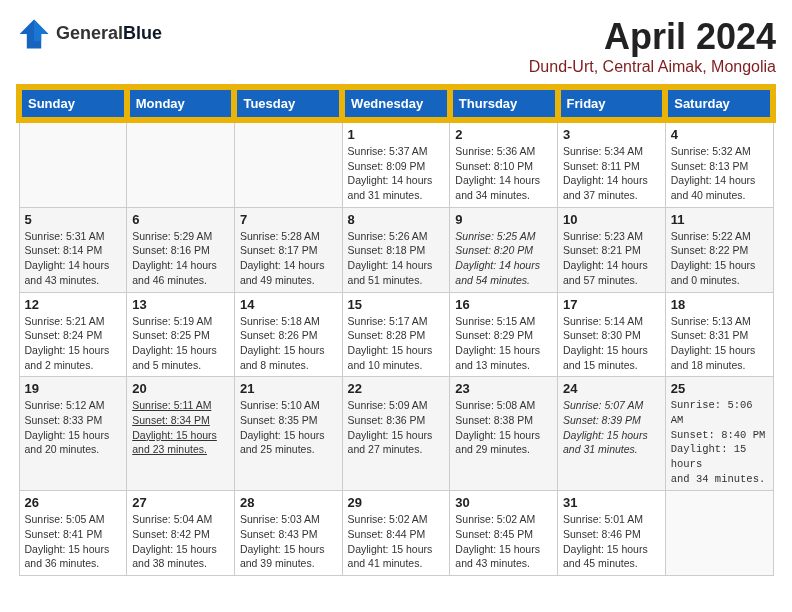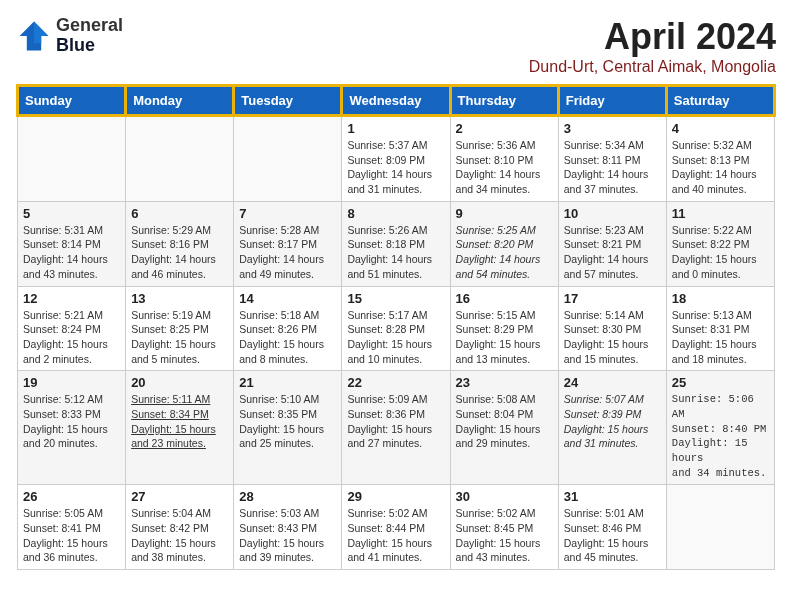--- a/index.html
+++ b/index.html
@@ -16,21 +16,21 @@
       align-items: flex-start;
       margin-bottom: 8px;
     }
     .logo {
       display: flex;
       align-items: center;
       gap: 4px;
     }
     .logo-text {
       display: flex;
-      flex-direction: column;
+      flex-direction: row;
       line-height: 1.1;
     }
     .logo-general {
       font-size: 18px;
       font-weight: bold;
       color: #333;
     }
     .logo-blue {
       font-size: 18px;
       font-weight: bold;
@@ -55,21 +55,21 @@
     table {
       width: 100%;
       border-collapse: collapse;
     }
     thead tr th {
       background-color: #1565c0;
       color: #fff;
       text-align: left;
       padding: 6px 6px;
       font-size: 13px;
-      border: 3px solid #eab308;
+      border: 6px solid #eab308;
     }
     tbody tr td {
       border: 1px solid #ccc;
       vertical-align: top;
       padding: 4px 5px;
       font-size: 11px;
       color: #333;
       width: calc(100% / 7);
       min-height: 80px;
       background: #fff;
@@ -286,21 +286,21 @@
         <td>
           <span class="day-number">22</span>
           <div class="day-info" style="white-space: pre-line;">Sunrise: 5:09 AM
 Sunset: 8:36 PM
 Daylight: 15 hours
 and 27 minutes.</div>
         </td>
         <td>
           <span class="day-number">23</span>
           <div class="day-info" style="white-space: pre-line;">Sunrise: 5:08 AM
-Sunset: 8:04 PM
+Sunset: 8:38 PM
 Daylight: 15 hours
 and 29 minutes.</div>
         </td>
         <td>
           <span class="day-number">24</span>
           <div class="day-info" style="white-space: pre-line; font-style: italic;">Sunrise: 5:07 AM
 Sunset: 8:39 PM
 Daylight: 15 hours
 and 31 minutes.</div>
         </td>

